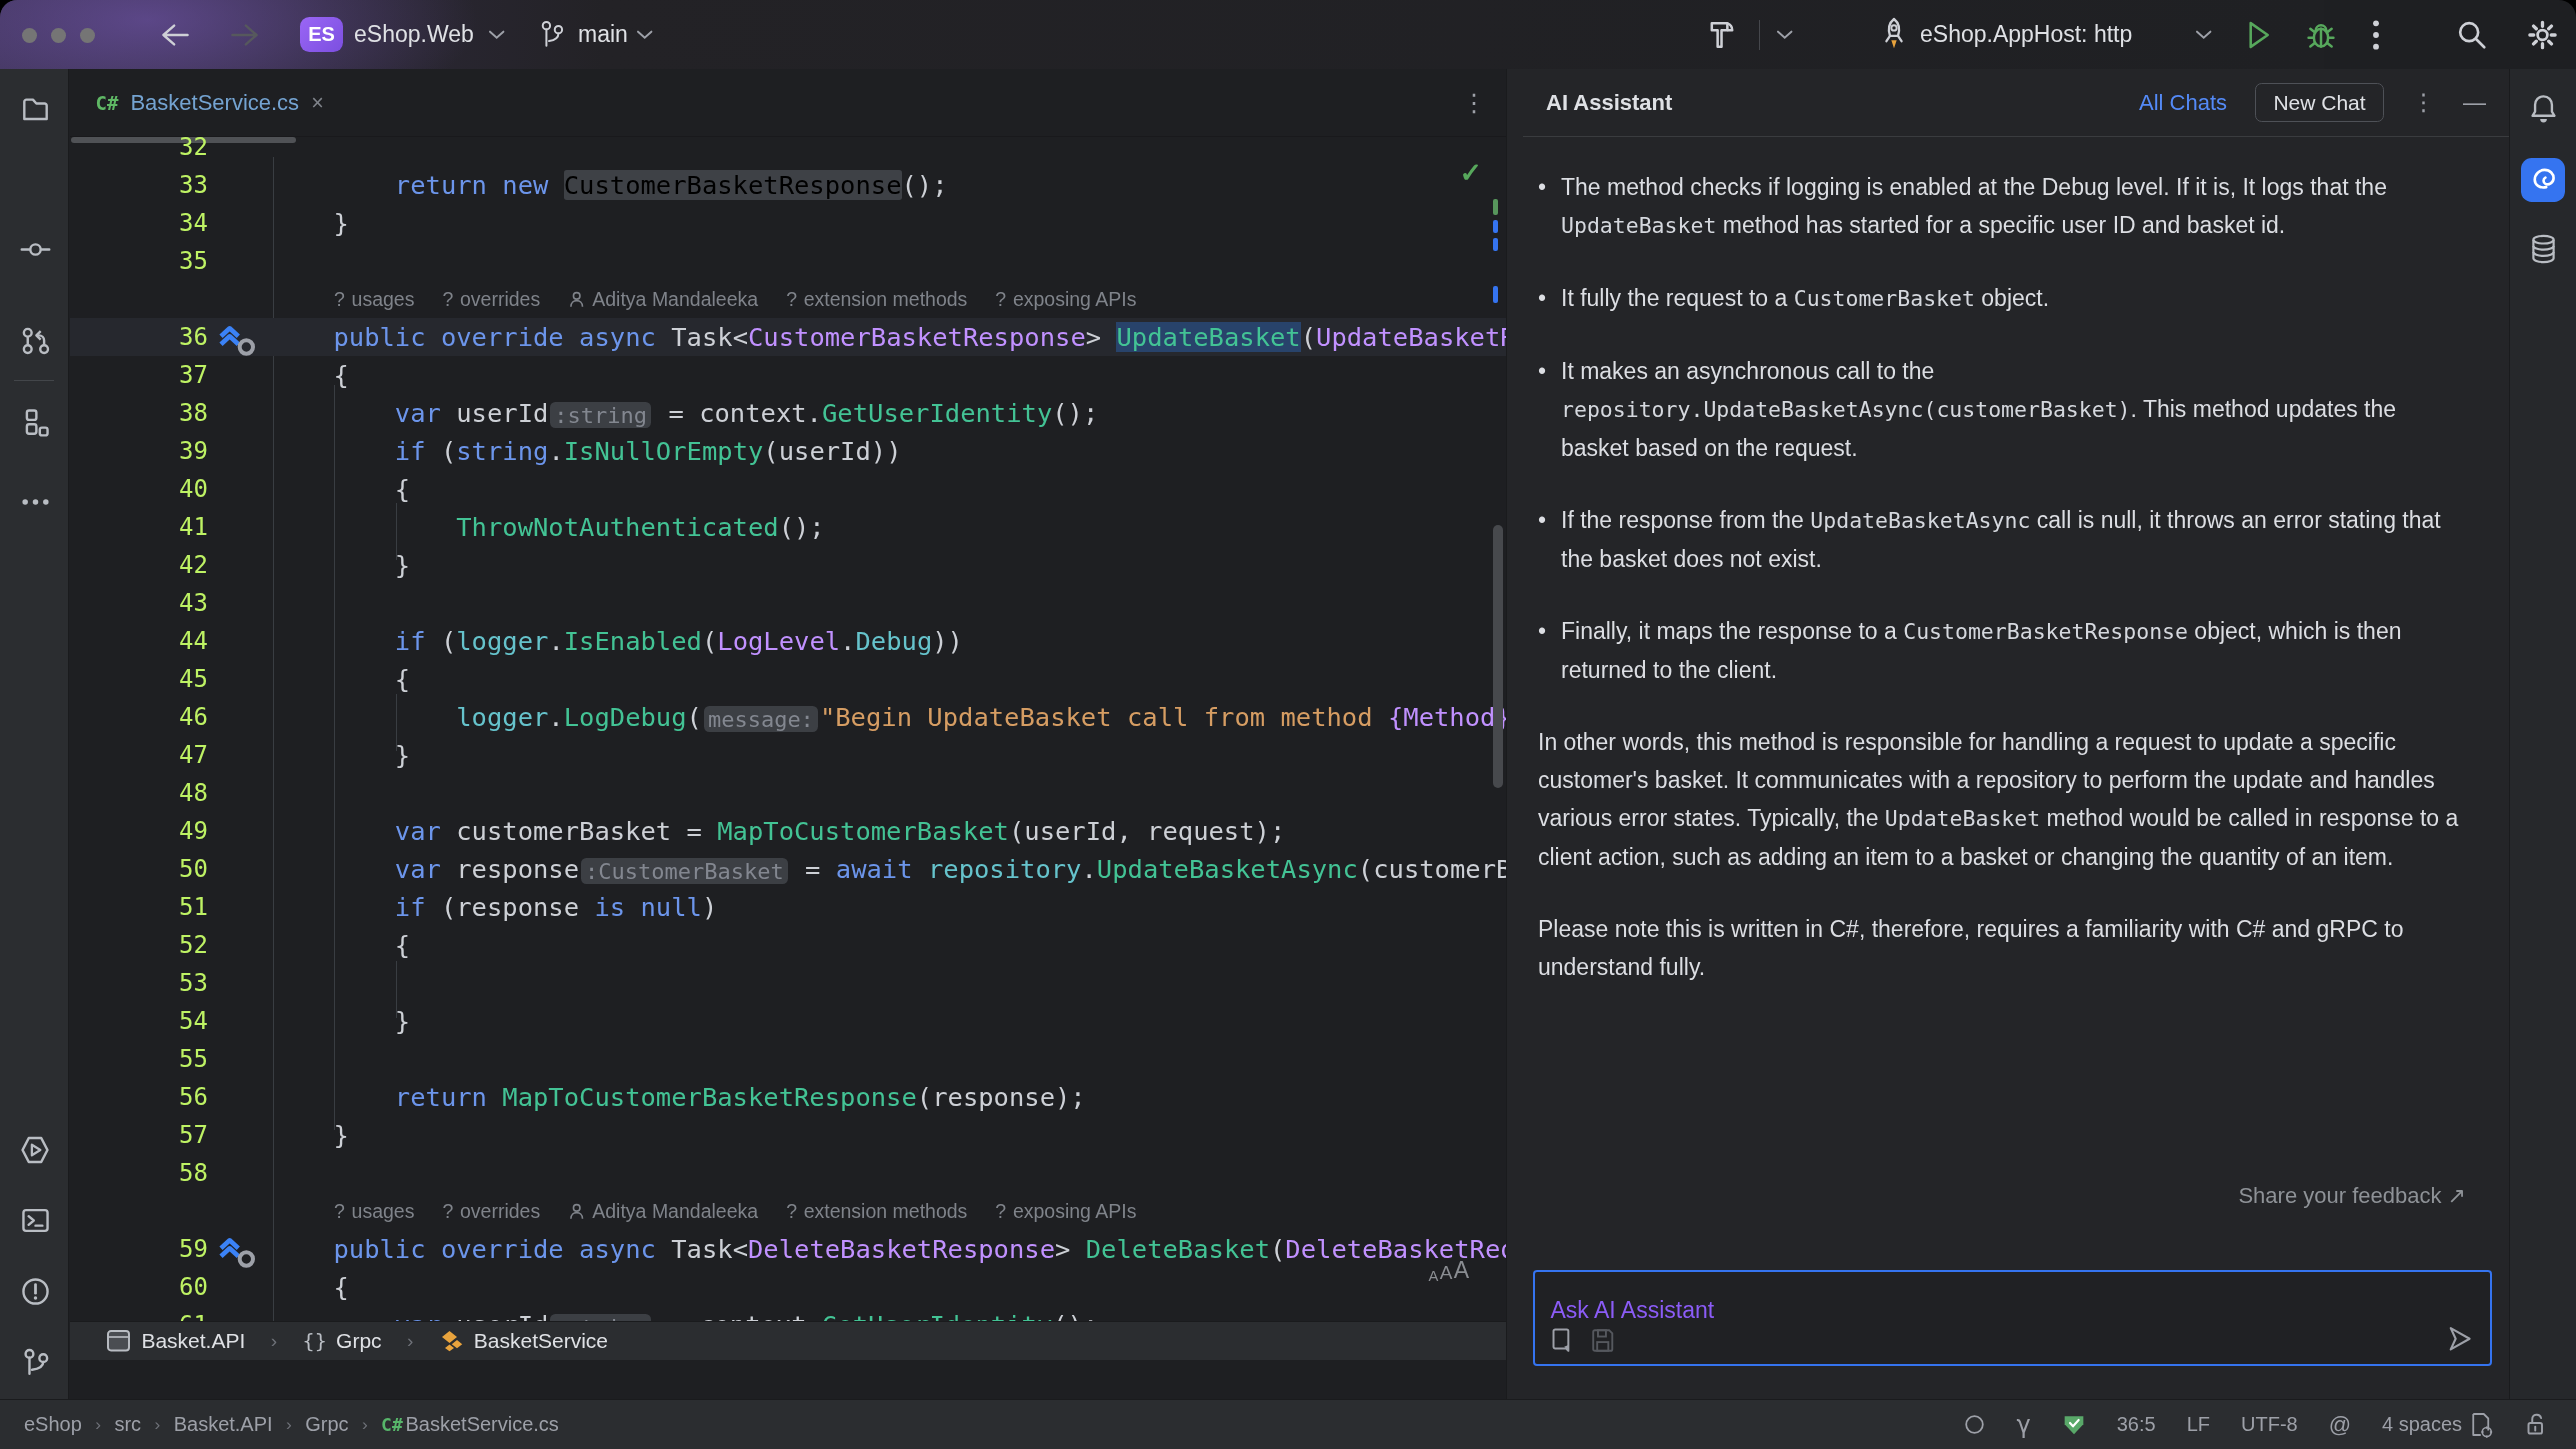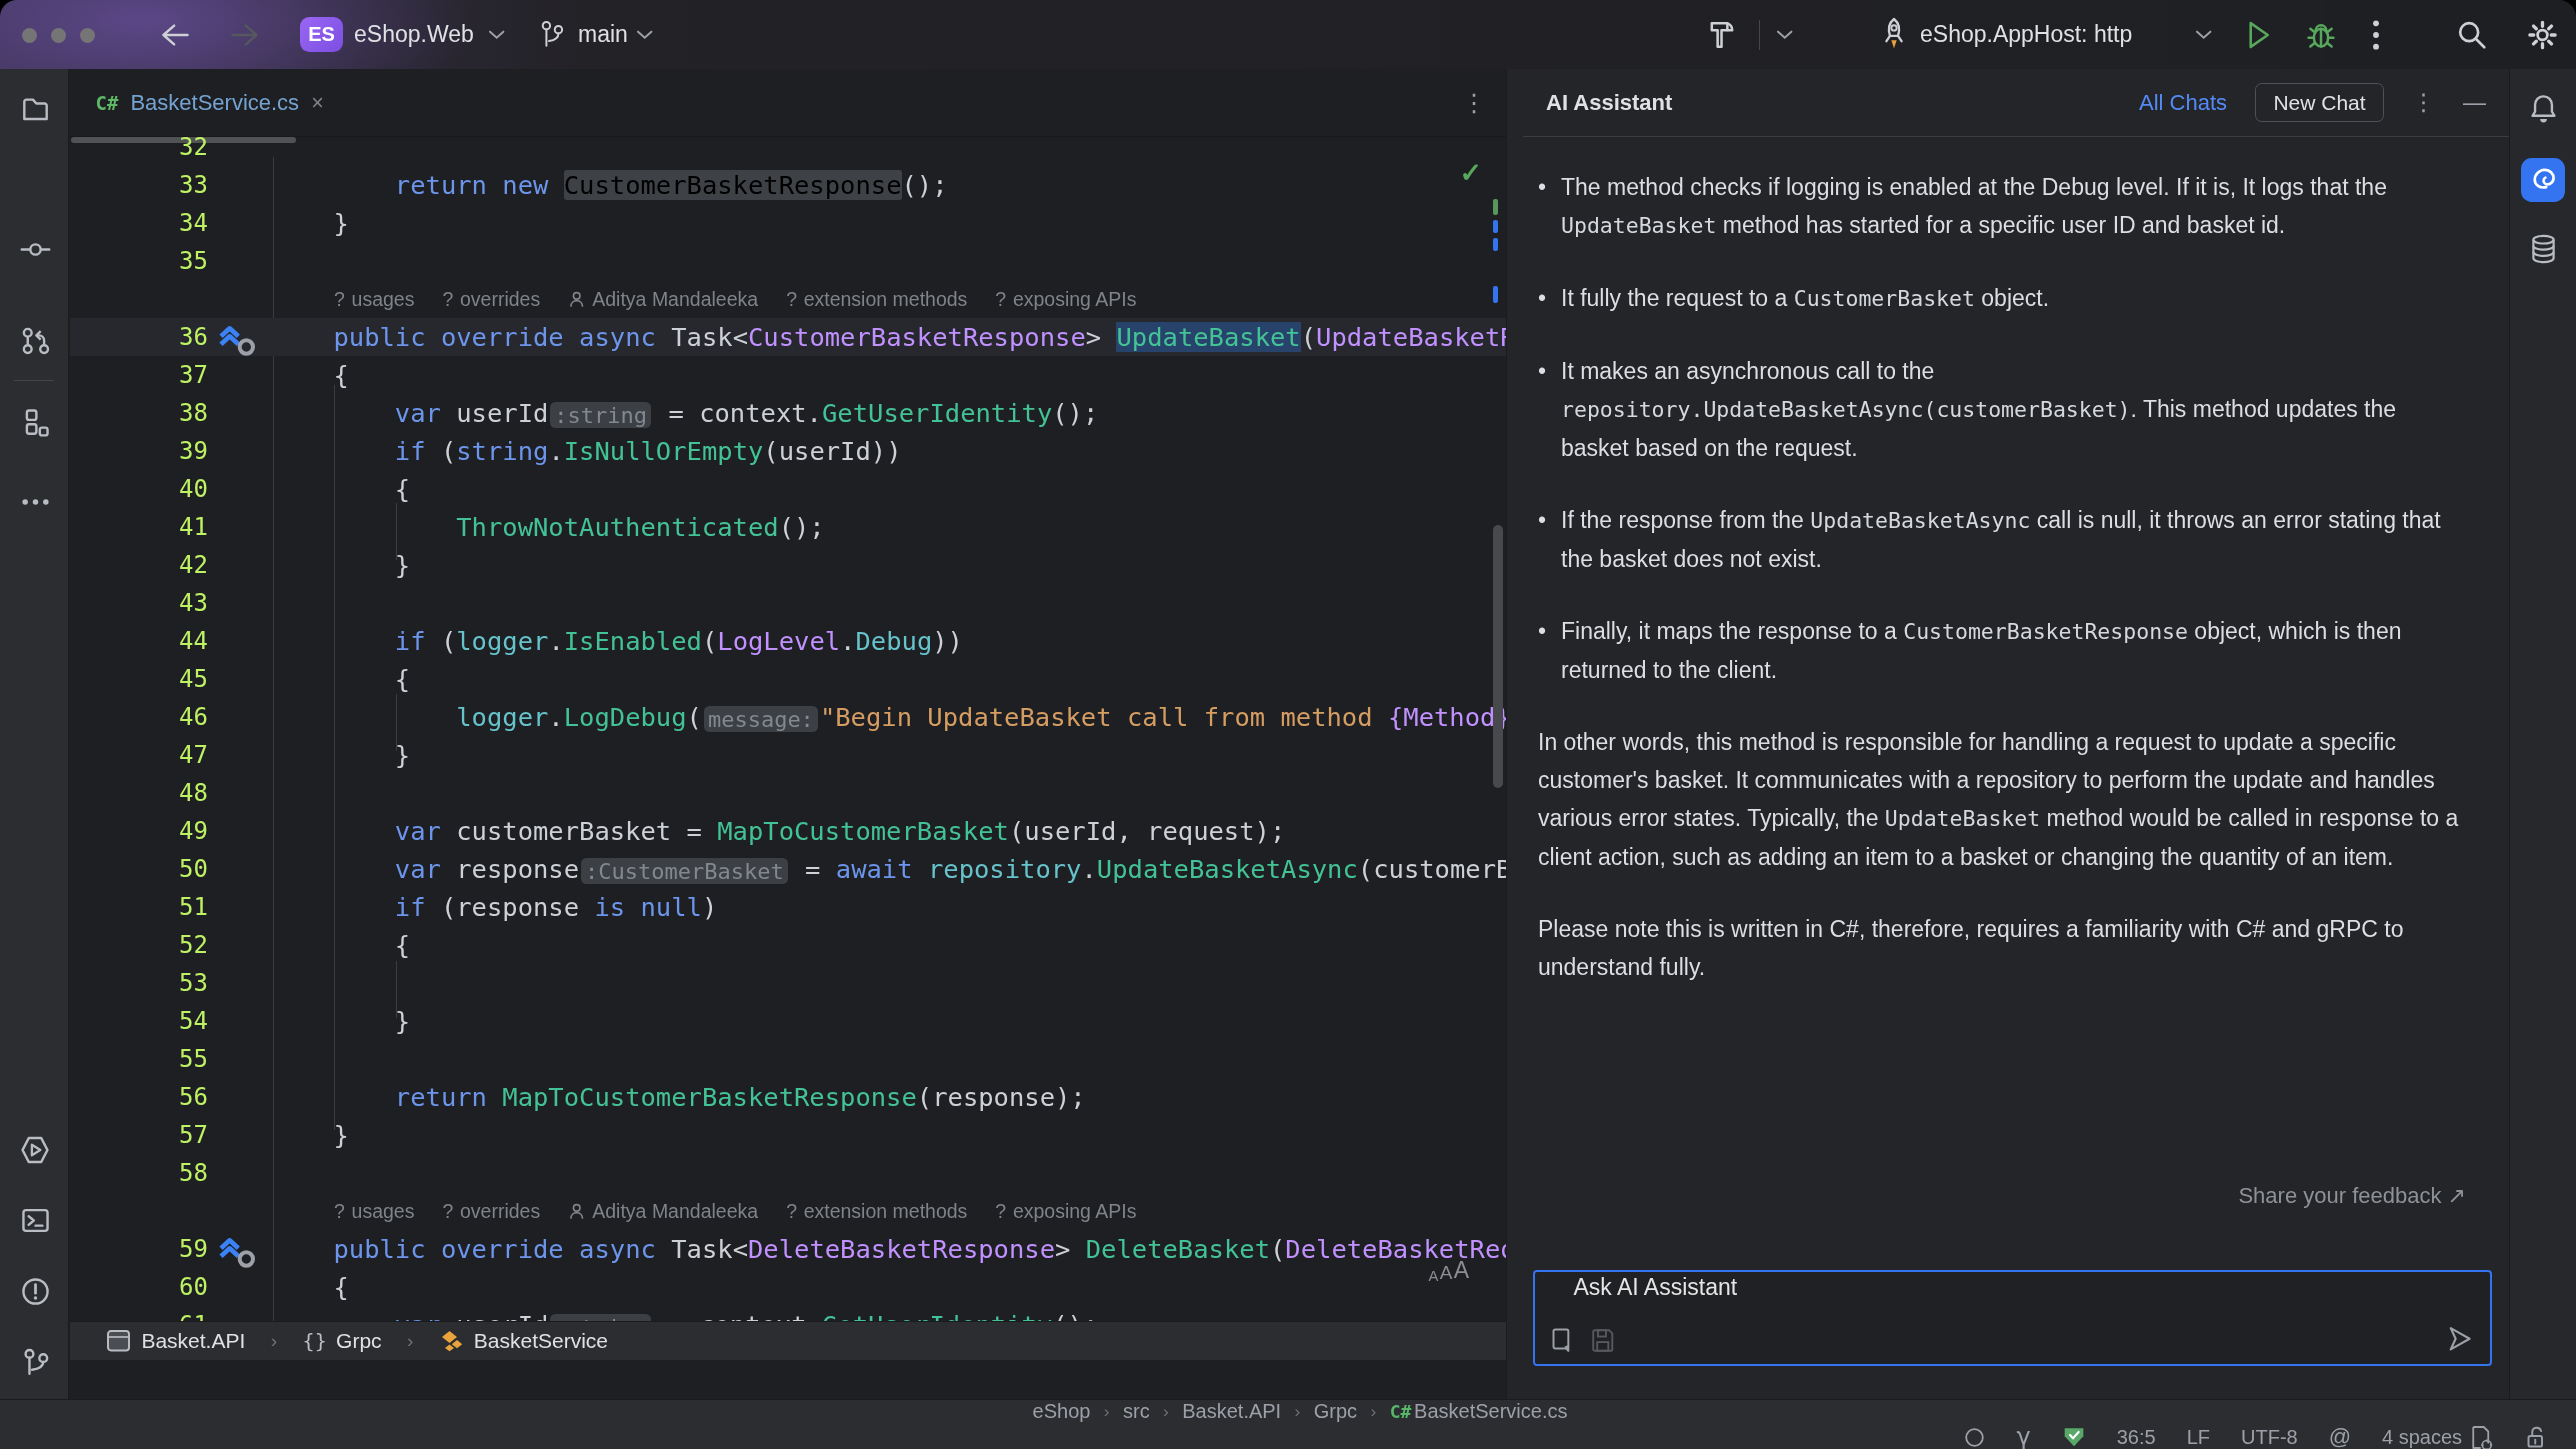--- a/index.html
+++ b/index.html
@@ -75,32 +75,32 @@
   #new-chat { color:#DFE1E5; font-size:21px; border:1.3px solid #4E5157; border-radius:6.7px; padding:6.7px 17.4px; }
   .hicon { color:#9DA0A8; font-size:23px; }
   #ai-content { position:absolute; left:0; top:68px; right:0; height:1067px; padding:31px 44px 0 31px; color:#DCDEE3; font-size:23px; line-height:38px; }
   .blk { margin-bottom:34px; }
   .blk.bullet { display:flex; }
   .blk .bt { width:23px; flex:none; }
   .blk code { font-family:"DejaVu Sans Mono", monospace; font-size:21.5px; color:#D5D8DE; }
   #feedback { position:absolute; right:43px; top:1114px; color:#8E9297; font-size:22px; }
   #ai-input { position:absolute; left:25.5px; top:1201px; width:959px; height:96px; background:#202124;
     border:2px solid #3574F0; border-radius:4px; }
-  #ai-input .ph { position:absolute; left:16px; top:2px; color:#e5e5e5; font-size:23px;margin-left:23px; }
+  #ai-input .ph { position:absolute; left:16px; top:25px; color:#8b5cf6; font-size:23px; }
   #ai-input .tools { position:absolute; left:14.8px; bottom:9.4px; display:flex; gap:14.8px; }
   #ai-input .send { position:absolute; right:14.8px; bottom:10.7px; }
 
   
   #rail { position:absolute; left:2509px; top:69px; width:67px; height:1330px; background:#26282B; border-left:0.7px solid #1A1B1D; }
   .ricon { position:absolute; left:17.4px; width:32px; height:32px; display:flex; align-items:center; justify-content:center; }
   #ai-app { position:absolute; left:11.4px; top:89px; width:44px; height:44px; border-radius:10.7px; background:#3574F0; display:flex; align-items:center; justify-content:center; }
 
   
   #statusbar { position:absolute; left:0; top:1399px; width:2576px; height:50px; background:#2B2D30; border-top:0.7px solid #1A1B1D;
-    display:flex; align-items:center; color:#9DA0A8; font-size:20px;flex-direction:column; }
+    display:flex; align-items:center; color:#9DA0A8; font-size:20px; }
   #crumbs { display:flex; align-items:center; gap:13.4px; padding-left:24px; }
   #crumbs .sep { color:#6E7178; font-size:17.4px; }
   #crumbs .csharp { color:#57B66A; font-family:"DejaVu Sans Mono",monospace; font-weight:bold; font-size:18px; margin-right:-4px; }
   #status-right { margin-left:auto; display:flex; align-items:center; gap:31px; padding-right:28px; }
   .sbi { display:flex; align-items:center; gap:5.4px; }
   svg { display:block; }
 </style>
 </head>
 <body>
 

